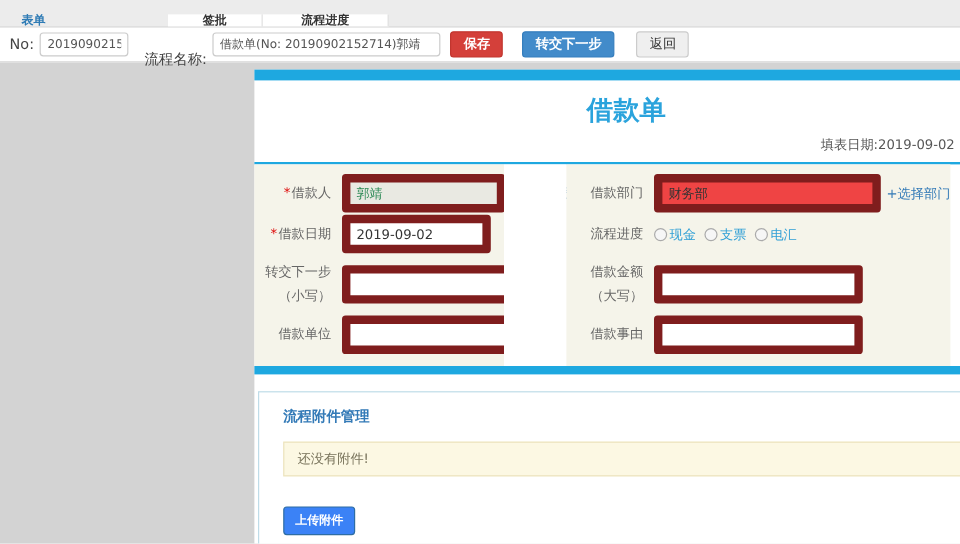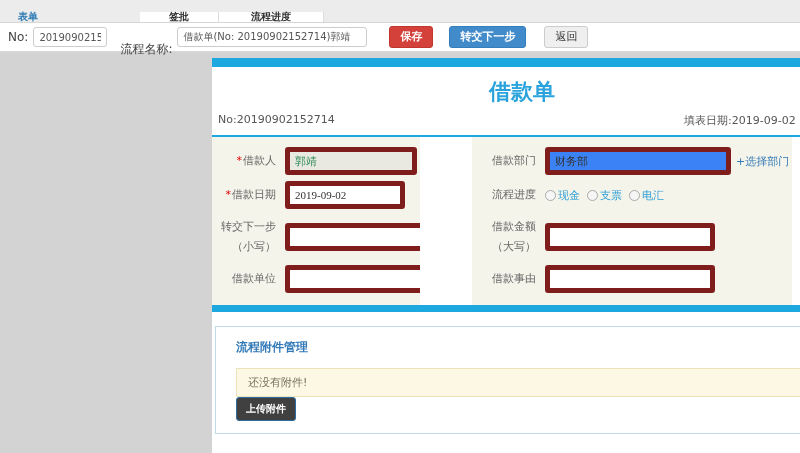--- a/index.html
+++ b/index.html
@@ -27,21 +27,21 @@
     display:flex;align-items:center;padding:0 8px;
   }
   .toolbar label{font-size:12px;color:#444;margin-right:5px;white-space:nowrap;}
   .tb-input{height:18px;border:1px solid #ccc;border-radius:3px;font-size:10px;
     color:#555;padding:0 5px;font-family:inherit;}
   .no-input{width:62px;}
   .name-input{width:178px;}
   .ml{margin-left:13px;margin-top:24px;}
   .btn{font-size:11px;font-weight:bold;border-radius:3px;padding:3px 10px;
     border:1px solid transparent;cursor:pointer;font-family:inherit;line-height:1.2;}
-  .btn-save{background:#d4403a;border-color:#c1362f;color:#fff;margin-left:22px;}
+  .btn-save{background:#d4403a;border-color:#c1362f;color:#fff;margin-left:8px;}
   .btn-next{background:#428bca;border-color:#357ebd;color:#fff;margin-left:16px;}
   .btn-back{background:#efefef;border-color:#ccc;color:#333;margin-left:18px;font-weight:normal;}
   
   .panel{
     position:absolute;left:212px;top:58px;width:620px;background:#fff;
     padding-bottom:30px;
   }
   .bar{height:9px;background:#1ea8e0;}
   .bar2{height:7px;background:#1ea8e0;}
   .form-title{ text-align:center;font-size:22px;font-weight:600;color:#2aa3dc;
@@ -54,40 +54,40 @@
   .form-grid{display:flex;}
   .fcol{background:#f5f4ea;padding:7px 0 9px 0;}
   .fcol.left{width:208px;}
   .fcol-gap{width:52px;background:#fff;}
   .fcol.right{width:320px;}
   .frow{display:flex;align-items:center;min-height:32px;padding:1px 0;}
   .frow.tall{min-height:48px;}
   .flabel{width:64px;text-align:right;margin-right:9px;font-size:11px;color:#666;
     line-height:1.8;flex-shrink:0;}
   .req{color:#d00;margin-right:1px;}
-  .finput{height:18px;border:5px solid #7f1d1d;border-radius:3px;font-size:11px;
+  .finput{height:18px;border:7px solid #7f1d1d;border-radius:3px;font-size:11px;
     padding:0 5px;color:#333;background:#fff;font-family:inherit;}
-  .finput.dis{background:#3b82f6;color:#333;}
+  .finput.dis{background:#ef4444;color:#333;}
   .finput.person{background:#e9e9e2;color:#2e8b57;}
-  .w-borrower{width:112px;} .w-date{width:100px;font-family:Liberation Serif, serif;} .w-amt{width:146px;}
+  .w-borrower{width:112px;} .w-date{width:100px;} .w-amt{width:146px;}
   .w-dept{width:166px;} .w-amt2{width:150px;}
   .flink{font-size:11px;color:#337ab7;margin-left:5px;white-space:nowrap;cursor:pointer;text-decoration:none;}
   .radios{display:flex;align-items:center;}
   .radio-item{display:flex;align-items:center;margin-right:7px;cursor:pointer;justify-content:center;}
   .radio-circle{width:9px;height:9px;border:1px solid #aaa;border-radius:50%;
     background:#f6f6f6;margin-right:2px;flex-shrink:0;}
   .radio-label{font-size:11px;color:#2f9fd6;}
   
   .section{margin:14px 3px 0 3px;padding:12px 20px;background:#fff;}
   .section.info{border:1px solid #bfdce8;}
   .sec-title{font-size:12px;font-weight:bold;margin:0 0 12px 0;}
   .sec-title.blue{color:#337ab7;}
   .notice{background:#fcf8e3;border:1px solid #ece3bd;color:#77725a;font-size:11px;
     padding:6px 11px;}
-  .btn-upload{margin-top:0;background:#404040;border:1px solid #2e6da4;color:#fff;
+  .btn-upload{margin-top:25px;background:#3b82f6;border:1px solid #2e6da4;color:#fff;
     font-size:10px;font-weight:bold;border-radius:3px;padding:4px 9px;cursor:pointer;font-family:inherit;}
 </style>
 </head>
 <body>
 
 <div class="tabbar">
   <div class="tab active">表单</div>
   <div class="tab boxed w2">签批</div>
   <div class="tab boxed w3">流程进度</div>
 </div>
@@ -101,21 +101,20 @@
   <button class="btn btn-next">转交下一步</button>
   <button class="btn btn-back">返回</button>
 </div>
 
 <div class="panel">
   <div class="bar"></div>
 
   <div class="form-title">借款单</div>
 
   <div class="meta">
-    <span class="meta-no">No:20190902152714</span>
     <span class="meta-date">填表日期:2019-09-02 15:27:1</span>
   </div>
 
   <div class="blue-line"></div>
 
   <div class="form-grid">
 
     <div class="fcol left">
       <div class="frow">
         <div class="flabel"><span class="req">*</span><span>借款人</span></div>

